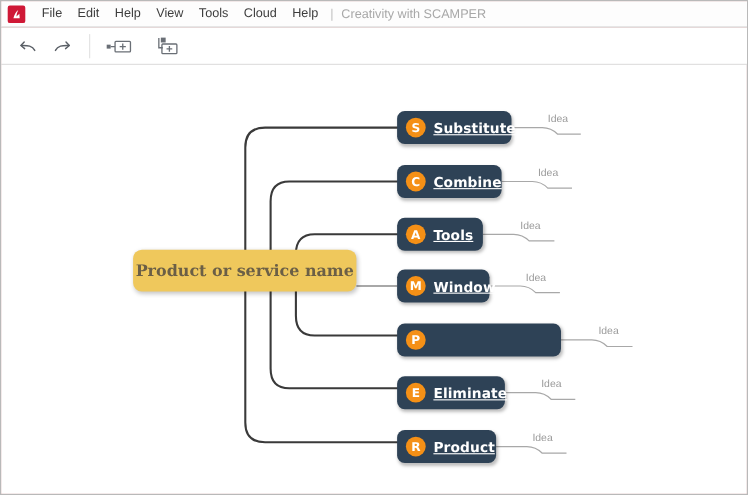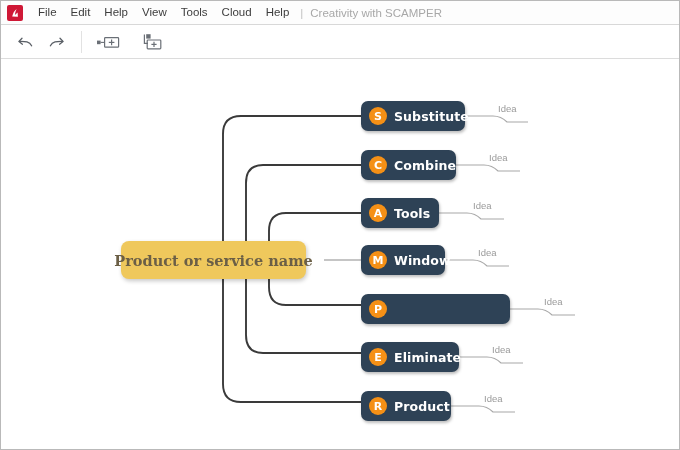--- a/index.html
+++ b/index.html
@@ -142,20 +142,21 @@
     font-family: "DejaVu Sans", sans-serif;
     line-height: 1;
   }
   .node-label {
     color: #ffffff;
     font-size: 12.5px;
     font-weight: bold;
     white-space: nowrap;
     letter-spacing: 0.1px;
     font-family: "DejaVu Sans", sans-serif;
+    text-decoration: underline;
   }
 
   
   #center-node {
     position: absolute;
     box-sizing: border-box;
     height: 38px;
     border-radius: 8px;
     background: #efc85c;
     box-shadow: 1px 2px 4px rgba(0,0,0,0.22);
@@ -264,21 +265,21 @@
         <path d="M464 57 L492 57 Q500 57 506 63 L527 63"></path>
         <path d="M455 106 L483 106 Q491 106 497 112 L519 112"></path>
         <path d="M438 154 L466 154 Q474 154 480 160 L503 160"></path>
         <path d="M444 201 L472 201 Q480 201 486 207 L508 207"></path>
         <path d="M509 250 L537 250 Q545 250 551 256 L574 256"></path>
         <path d="M458 298 L486 298 Q494 298 500 304 L522 304"></path>
         <path d="M450 347 L478 347 Q486 347 492 353 L514 353"></path>
       </g>
     </svg>
 
-    <div id="center-node" style="left:120px; top:182px; width:185px;">
+    <div id="center-node" style="left:120px; top:168px; width:203px;">
       <span id="center-label">Product or service name</span>
     </div>
 
     <div class="node" style="left:360px; top:42px; width:104px;">
       <span class="badge">S</span>
       <span class="node-label">Substitute</span>
     </div>
     <div class="idea-label" style="left:497px; top:44px;">Idea</div>
 
     <div class="node" style="left:360px; top:91px; width:95px;">

